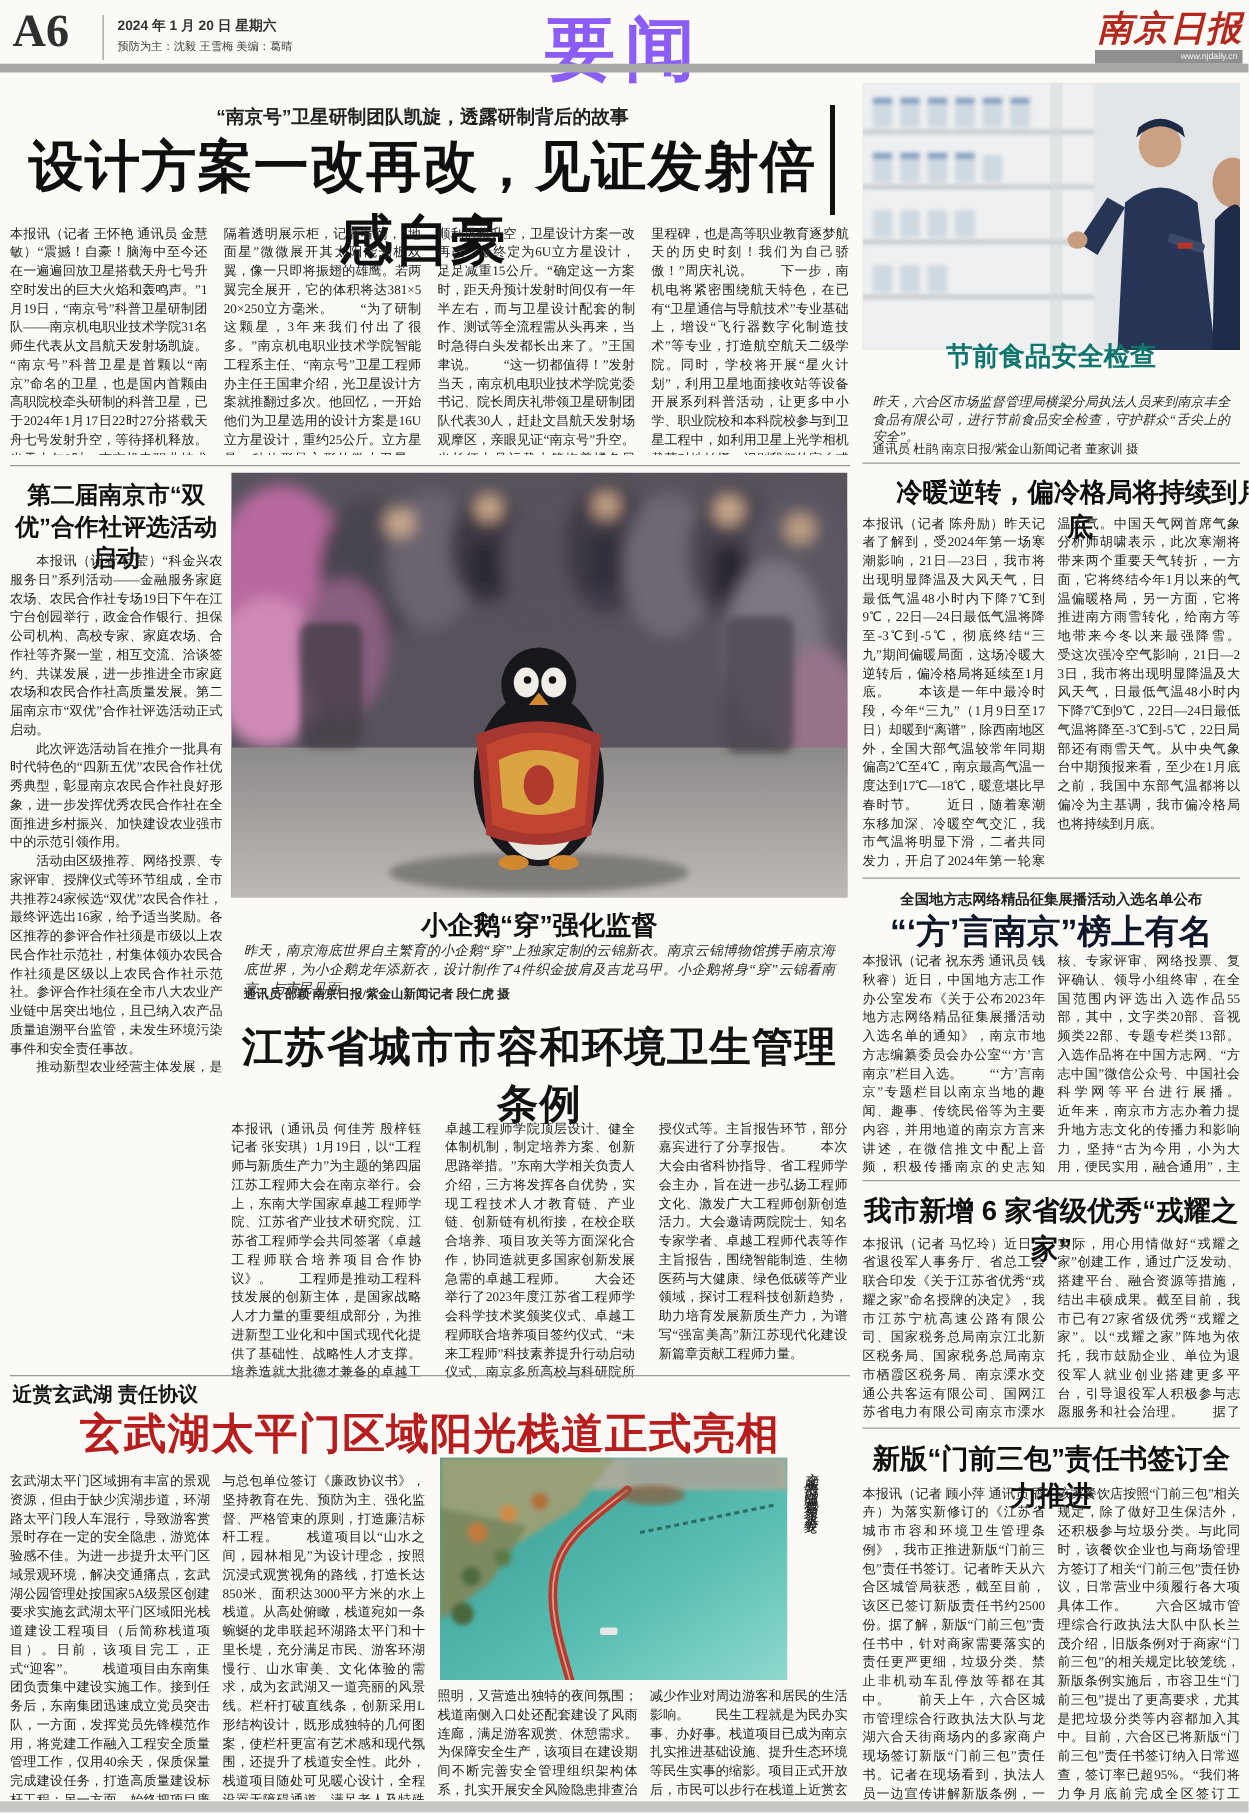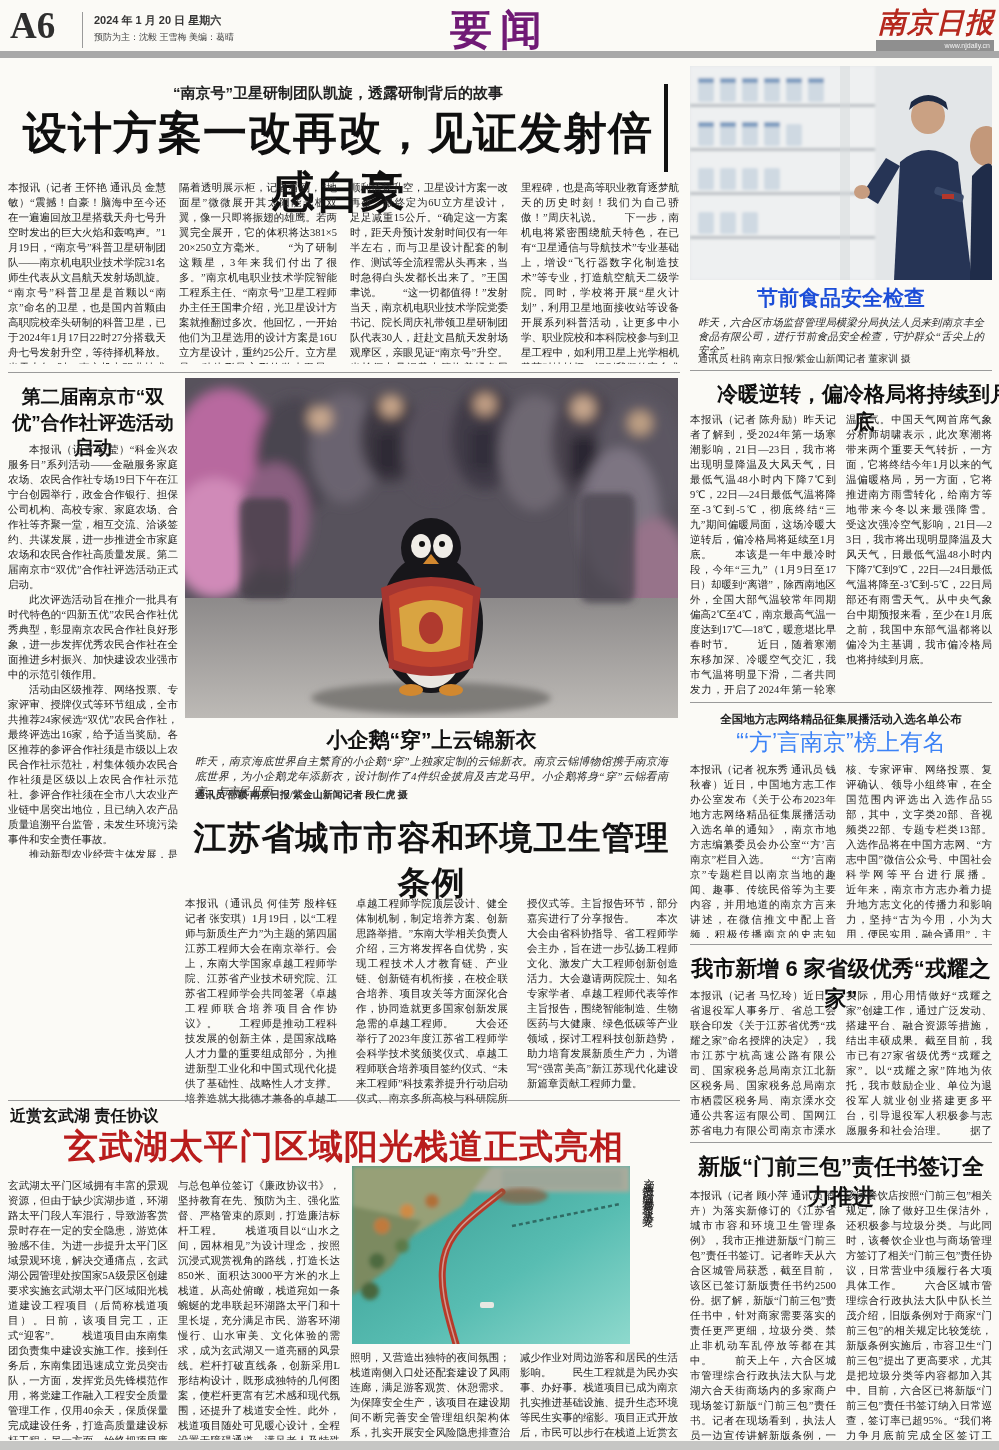--- a/index.html
+++ b/index.html
@@ -18,21 +18,21 @@
 </style>
 </head>
 <body>
 
 <div class="page">
 
   <div class="abs heiti" style="left:10px;top:4px;font-family:'Liberation Serif',serif;font-size:37px;font-weight:800;color:#2f2f2f;">A6</div>
   <div class="vrule" style="left:82px;top:12px;height:36px;"></div>
   <div class="abs heiti" style="left:94px;top:13px;font-size:11px;font-weight:bold;color:#333;">2024 年 1 月 20 日  星期六</div>
   <div class="abs heiti" style="left:94px;top:31px;font-size:9px;color:#444;">预防为主：沈毅  王雪梅    美编：葛晴</div>
-  <div class="abs center" style="left:330px;top:2px;width:340px;font-family:Liberation Sans, sans-serif;font-size:42px;font-weight:900;color:#701a75;letter-spacing:8px;">要闻</div>
+  <div class="abs center" style="left:330px;top:2px;width:340px;font-family:Liberation Sans, sans-serif;font-size:56px;font-weight:900;color:#8b5cf6;letter-spacing:8px;">要闻</div>
   <div class="abs" style="left:878px;top:4px;font-family:'DejaVu Serif',serif;font-size:28px;font-weight:bold;font-style:italic;color:#b5281e;letter-spacing:1px;">南京日报</div>
   <div class="abs" style="left:876px;top:40px;width:118px;height:11px;background:#8f8f8f;color:#f4f4f4;font-size:7px;text-align:right;padding-right:4px;box-sizing:border-box;font-family:'Liberation Sans',sans-serif;line-height:11px;">www.njdaily.cn</div>
   <div class="abs" style="left:0;top:51px;width:999px;height:7px;background:#a8a8a8;"></div>
 
   <div class="abs center heiti" style="left:8px;top:84px;width:660px;font-size:15px;font-weight:bold;color:#222;">“南京号”卫星研制团队凯旋，透露研制背后的故事</div>
   <div class="abs" style="left:664px;top:84px;width:4px;height:88px;background:#111;"></div>
   <div class="abs center heiti" style="left:8px;top:104px;width:660px;font-size:44px;font-weight:900;color:#0f0f0f;letter-spacing:1px;">设计方案一改再改，见证发射倍感自豪</div>
   <div class="col" style="left:8px;top:180px;width:158px;height:184px;">本报讯（记者 王怀艳 通讯员 金慧敏）“震撼！自豪！脑海中至今还在一遍遍回放卫星搭载天舟七号升空时发出的巨大火焰和轰鸣声。”1月19日，“南京号”科普卫星研制团队——南京机电职业技术学院31名师生代表从文昌航天发射场凯旋。　　“南京号”科普卫星是首颗以“南京”命名的卫星，也是国内首颗由高职院校牵头研制的科普卫星，已于2024年1月17日22时27分搭载天舟七号发射升空，等待择机释放。　　当天上午9时，南京机电职业技术学院卫星研制团队向记者展示了与此刻正在太空的“南京号”一模一样、按1:1比例复制的“地面星”。</div>
   <div class="col" style="left:179px;top:180px;width:158px;height:184px;">隔着透明展示柜，记者看到，“地面星”微微展开其太阳能光板双翼，像一只即将振翅的雄鹰。若两翼完全展开，它的体积将达381×520×250立方毫米。　　“为了研制这颗星，3年来我们付出了很多。”南京机电职业技术学院智能工程系主任、“南京号”卫星工程师办主任王国聿介绍，光卫星设计方案就推翻过多次。他回忆，一开始他们为卫星选用的设计方案是16U立方星设计，重约25公斤。立方星是一种体形呈方形的微小卫星，以“U”进行划分，1U为100×100×100立方毫米。为了能通过天舟系列货运飞船平台及科学技术试（实）验等一系列评审，</div>
   <div class="col" style="left:350px;top:180px;width:158px;height:184px;">顺利搭载升空，卫星设计方案一改再改，最终定为6U立方星设计，足足减重15公斤。“确定这一方案时，距天舟预计发射时间仅有一年半左右，而与卫星设计配套的制作、测试等全流程需从头再来，当时急得白头发都长出来了。”王国聿说。　　“这一切都值得！”发射当天，南京机电职业技术学院党委书记、院长周庆礼带领卫星研制团队代表30人，赶赴文昌航天发射场观摩区，亲眼见证“南京号”升空。当长征七号运载火箭拖着橘色尾焰，仿佛一条巨龙托举天舟七号和“南京号”冲入云霄时，现场所有人都忍不住欢呼起来。“这一刻是南机电发展史上的</div>
@@ -106,21 +106,21 @@
         <ellipse cx="246" cy="250" rx="12" ry="16" fill="#b03a2e"></ellipse>
         <ellipse cx="226" cy="312" rx="12" ry="6" fill="#d2882f"></ellipse>
         <ellipse cx="266" cy="312" rx="12" ry="6" fill="#d2882f"></ellipse>
       </g>
       <g filter="url(#blur3)">
         <rect x="55" y="120" width="50" height="100" rx="10" fill="#454049" opacity="0.8"></rect>
         <rect x="395" y="115" width="55" height="110" rx="10" fill="#4d4751" opacity="0.8"></rect>
       </g>
     </svg>
   </div>
-  <div class="abs center heiti" style="left:185px;top:726px;width:493px;font-size:21px;font-weight:900;color:#111;">小企鹅“穿”上云锦新衣</div>
+  <div class="abs center heiti" style="left:185px;top:726px;width:493px;font-size:21px;font-weight:900;color:#111;">小企鹅“穿”强化监督</div>
   <div class="abs caption-italic" style="left:195px;top:754px;width:473px;font-size:11px;line-height:15px;text-align:justify;">昨天，南京海底世界自主繁育的小企鹅“穿”上独家定制的云锦新衣。南京云锦博物馆携手南京海底世界，为小企鹅龙年添新衣，设计制作了4件织金披肩及吉龙马甲。小企鹅将身“穿”云锦看南京，与市民见面。</div>
   <div class="abs credit" style="left:195px;top:788px;width:473px;font-weight:bold;">通讯员 邵颖 南京日报/紫金山新闻记者 段仁虎 摄</div>
 
   <div class="abs center" style="left:185px;top:816px;width:493px;font-family:'Liberation Serif',serif;font-size:33px;font-weight:900;color:#121212;letter-spacing:1px;">江苏省城市市容和环境卫生管理条例</div>
   <div class="col" style="left:185px;top:896px;width:152px;height:208px;">本报讯（通讯员 何佳芳 殷梓钰 记者 张安琪）1月19日，以“工程师与新质生产力”为主题的第四届江苏工程师大会在南京举行。会上，东南大学国家卓越工程师学院、江苏省产业技术研究院、江苏省工程师学会共同签署《卓越工程师联合培养项目合作协议》。　　工程师是推动工程科技发展的创新主体，是国家战略人才力量的重要组成部分，为推进新型工业化和中国式现代化提供了基础性、战略性人才支撑。培养造就大批德才兼备的卓越工程师，是国家和民族长远发展大计。　　“三方今后将围绕卓越工程师学院建设开展合作，加强东南大学国家</div>
   <div class="col" style="left:356px;top:896px;width:152px;height:208px;">卓越工程师学院顶层设计、健全体制机制，制定培养方案、创新思路举措。”东南大学相关负责人介绍，三方将发挥各自优势，实现工程技术人才教育链、产业链、创新链有机衔接，在校企联合培养、项目攻关等方面深化合作，协同造就更多国家创新发展急需的卓越工程师。　　大会还举行了2023年度江苏省工程师学会科学技术奖颁奖仪式、卓越工程师联合培养项目签约仪式、“未来工程师”科技素养提升行动启动仪式、南京多所高校与科研院所及企业代表参加的院士专家颁</div>
   <div class="col" style="left:527px;top:896px;width:151px;height:208px;">授仪式等。主旨报告环节，部分嘉宾进行了分享报告。　　本次大会由省科协指导、省工程师学会主办，旨在进一步弘扬工程师文化、激发广大工程师创新创造活力。大会邀请两院院士、知名专家学者、卓越工程师代表等作主旨报告，围绕智能制造、生物医药与大健康、绿色低碳等产业领域，探讨工程科技创新趋势，助力培育发展新质生产力，为谱写“强富美高”新江苏现代化建设新篇章贡献工程师力量。</div>
   <div class="hr" style="left:8px;top:1100px;width:672px;"></div>
 
   <div class="abs heiti" style="left:10px;top:1106px;font-size:16px;font-weight:bold;color:#161616;">近赏玄武湖  责任协议</div>
@@ -219,32 +219,32 @@
         <path d="M210,100 L188,138 L172,128 L196,92 Z" fill="#263455"></path>
         <ellipse cx="172" cy="126" rx="8" ry="7" fill="#c79d80"></ellipse>
         <rect x="246" y="120" width="30" height="8" rx="3" fill="#3a4a6b" transform="rotate(18 246 120)"></rect>
         <ellipse cx="296" cy="80" rx="16" ry="20" fill="#c3987a"></ellipse>
         <path d="M280,214 L282,110 Q298,92 302,100 L302,214 Z" fill="#1f2c49"></path>
         <rect x="252" y="128" width="12" height="5" fill="#b3372b"></rect>
       </g>
       <rect x="150" y="0" width="10" height="214" fill="#d6d9db" opacity="0.5"></rect>
     </svg>
   </div>
-  <div class="abs center heiti" style="left:690px;top:284px;width:302px;font-size:21px;font-weight:900;color:#1d4ed8;">节前食品安全检查</div>
+  <div class="abs center heiti" style="left:690px;top:271px;width:302px;font-size:21px;font-weight:900;color:#0f766e;">节前食品安全检查</div>
   <div class="abs caption-italic" style="left:698px;top:316px;width:286px;font-size:10.5px;line-height:14px;text-align:justify;">昨天，六合区市场监督管理局横梁分局执法人员来到南京丰全食品有限公司，进行节前食品安全检查，守护群众“舌尖上的安全”。</div>
   <div class="abs credit" style="left:698px;top:352px;width:286px;">通讯员 杜鹃 南京日报/紫金山新闻记者 董家训 摄</div>
   <div class="hr" style="left:690px;top:370px;width:302px;"></div>
 
   <div class="abs center heiti" style="left:690px;top:380px;width:302px;font-size:21px;font-weight:900;color:#0f0f0f;margin-left:23px;">冷暖逆转，偏冷格局将持续到月底</div>
   <div class="col" style="left:690px;top:412px;width:146px;height:284px;">本报讯（记者 陈舟励）昨天记者了解到，受2024年第一场寒潮影响，21日—23日，我市将出现明显降温及大风天气，日最低气温48小时内下降7℃到9℃，22日—24日最低气温将降至-3℃到-5℃，彻底终结“三九”期间偏暖局面，这场冷暖大逆转后，偏冷格局将延续至1月底。　　本该是一年中最冷时段，今年“三九”（1月9日至17日）却暖到“离谱”，除西南地区外，全国大部气温较常年同期偏高2℃至4℃，南京最高气温一度达到17℃—18℃，暖意堪比早春时节。　　近日，随着寒潮东移加深、冷暖空气交汇，我市气温将明显下滑，二者共同发力，开启了2024年第一轮寒潮过程。</div>
   <div class="col" style="left:846px;top:412px;width:146px;height:284px;">温天气。中国天气网首席气象分析师胡啸表示，此次寒潮将带来两个重要天气转折，一方面，它将终结今年1月以来的气温偏暖格局，另一方面，它将推进南方雨雪转化，给南方等地带来今冬以来最强降雪。　　受这次强冷空气影响，21日—23日，我市将出现明显降温及大风天气，日最低气温48小时内下降7℃到9℃，22日—24日最低气温将降至-3℃到-5℃，22日局部还有雨雪天气。从中央气象台中期预报来看，至少在1月底之前，我国中东部气温都将以偏冷为主基调，我市偏冷格局也将持续到月底。</div>
   <div class="hr" style="left:690px;top:702px;width:302px;"></div>
 
   <div class="abs center heiti" style="left:690px;top:712px;width:302px;font-size:11.5px;font-weight:bold;color:#222;">全国地方志网络精品征集展播活动入选名单公布</div>
-  <div class="abs center heiti" style="left:690px;top:727px;width:302px;font-size:23px;font-weight:400;color:#3b82f6;">“‘方’言南京”榜上有名</div>
+  <div class="abs center heiti" style="left:690px;top:727px;width:302px;font-size:27px;font-weight:700;color:#0f172a;">“‘方’言南京”榜上有名</div>
   <div class="col" style="left:690px;top:762px;width:146px;height:176px;">本报讯（记者 祝东秀 通讯员 钱秋睿）近日，中国地方志工作办公室发布《关于公布2023年地方志网络精品征集展播活动入选名单的通知》，南京市地方志编纂委员会办公室“‘方’言南京”栏目入选。　　“‘方’言南京”专题栏目以南京当地的趣闻、趣事、传统民俗等为主要内容，并用地道的南京方言来讲述，在微信推文中配上音频，积极传播南京的史志知识，弘扬方志文化。栏目自2021年8月首篇作品发布以来，获得南京市民、文史爱好者等各界人士广泛关注。　　此次展播活动由中国地方志工作办公室主办，经各地申报、资格审</div>
   <div class="col" style="left:846px;top:762px;width:146px;height:176px;">核、专家评审、网络投票、复评确认、领导小组终审，在全国范围内评选出入选作品55部，其中，文字类20部、音视频类22部、专题专栏类13部。入选作品将在中国方志网、“方志中国”微信公众号、中国社会科学网等平台进行展播。　　近年来，南京市方志办着力提升地方志文化的传播力和影响力，坚持“古为今用，小为大用，便民实用，融合通用”，主动加强与相关单位合作，先后建设南京市地方志网站及“方志南京”微信公众号、微博等新媒体平台，致力于方志文化的活化运用，讲好发生在南京的中国故事，努力实现地方志文化创造性转化和创新性发展。</div>
   <div class="hr" style="left:690px;top:944px;width:302px;"></div>
 
   <div class="abs center heiti" style="left:690px;top:954px;width:302px;font-size:22px;font-weight:900;color:#0f0f0f;">我市新增 6 家省级优秀“戎耀之家”</div>
   <div class="col" style="left:690px;top:988px;width:146px;height:148px;">本报讯（记者 马忆玲）近日，省退役军人事务厅、省总工会联合印发《关于江苏省优秀“戎耀之家”命名授牌的决定》，我市江苏宁杭高速公路有限公司、国家税务总局南京江北新区税务局、国家税务总局南京市栖霞区税务局、南京溧水交通公共客运有限公司、国网江苏省电力有限公司南京市溧水区供电分公司、南京市人民政府军事保障供应站等6家单位获得2023年度江苏省优秀“戎耀之家”称号。　　近年来，市退役军人事务局、市总工会紧密结合退役军人工作</div>
   <div class="col" style="left:846px;top:988px;width:146px;height:148px;">实际，用心用情做好“戎耀之家”创建工作，通过广泛发动、搭建平台、融合资源等措施，结出丰硕成果。截至目前，我市已有27家省级优秀“戎耀之家”。以“戎耀之家”阵地为依托，我市鼓励企业、单位为退役军人就业创业搭建更多平台，引导退役军人积极参与志愿服务和社会治理。　　据了解，抓住全市争创全国双拥模范城“十连冠”契机，我市还将进一步加大“戎耀之家”创建力度，不断扩大覆盖面，动员更多企事业单位和社会组织发挥自身特点优势，持续擦亮“戎耀之家”创建品牌。</div>
   <div class="hr" style="left:690px;top:1142px;width:302px;"></div>
 
   <div class="abs center heiti" style="left:690px;top:1152px;width:302px;font-size:22px;font-weight:900;color:#0f0f0f;">新版“门前三包”责任书签订全力推进</div>

